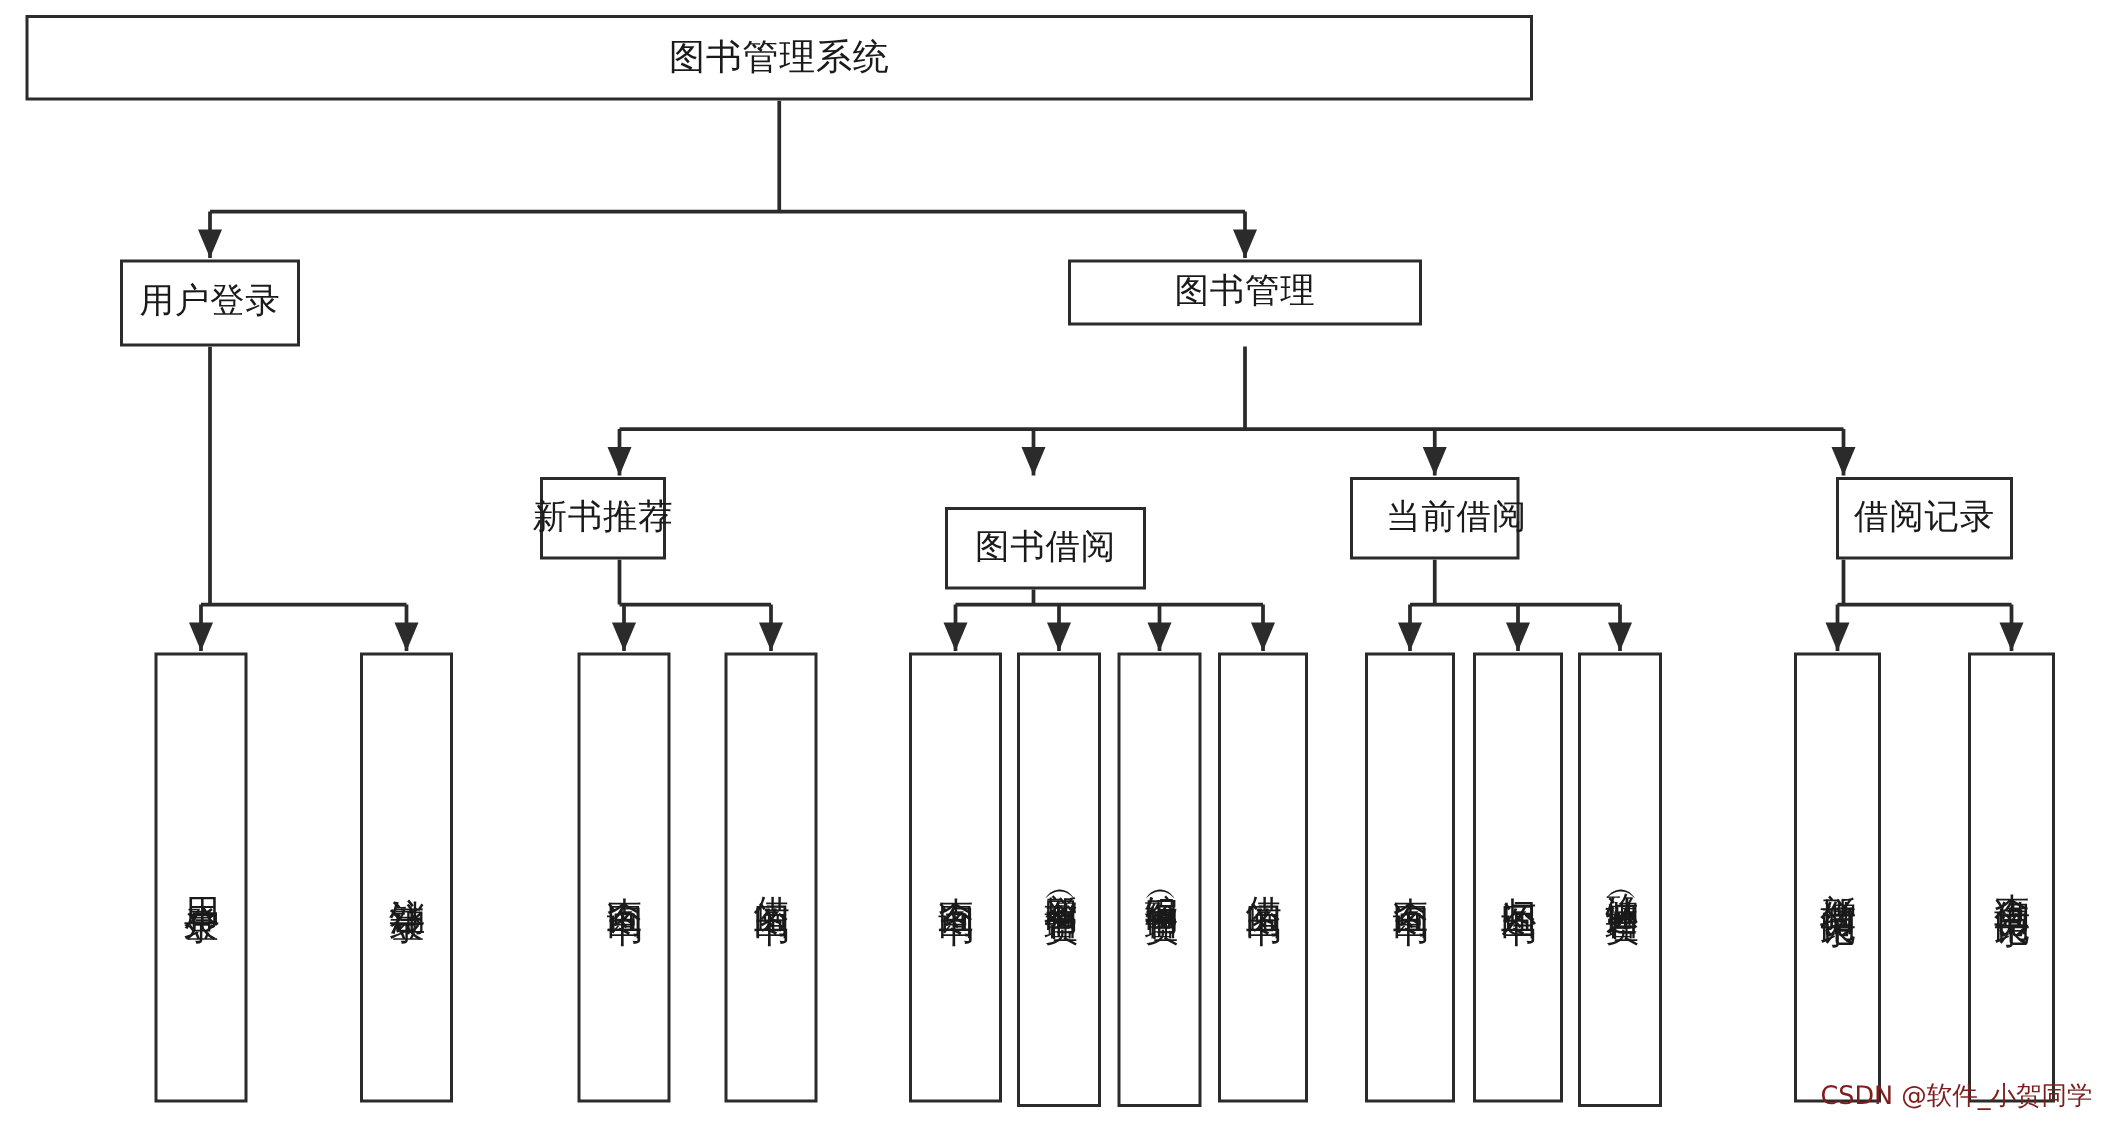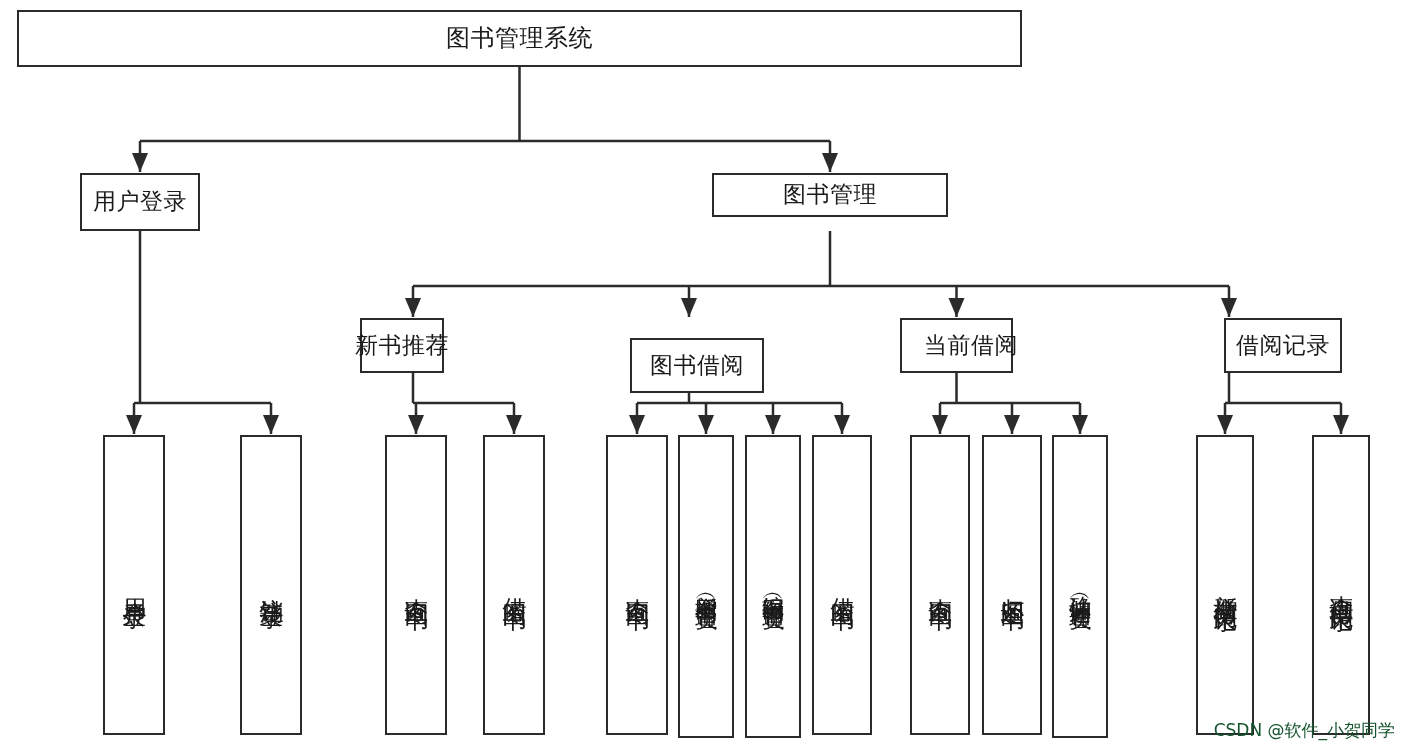--- a/index.html
+++ b/index.html
@@ -63,21 +63,21 @@
   }
   .node.vertical.narrow .label {
     font-size: 22px;
     letter-spacing: 2px;
   }
   #watermark {
     position: absolute;
     right: 10px;
     bottom: 5px;
     font-size: 17px;
-    color: #14532d;
+    color: #7f1d1d;
     z-index: 5;
     white-space: nowrap;
     font-family: "DejaVu Sans", "Liberation Sans", sans-serif;
   }
 </style>
 </head>
 <body>
 
 <div id="canvas">
 

